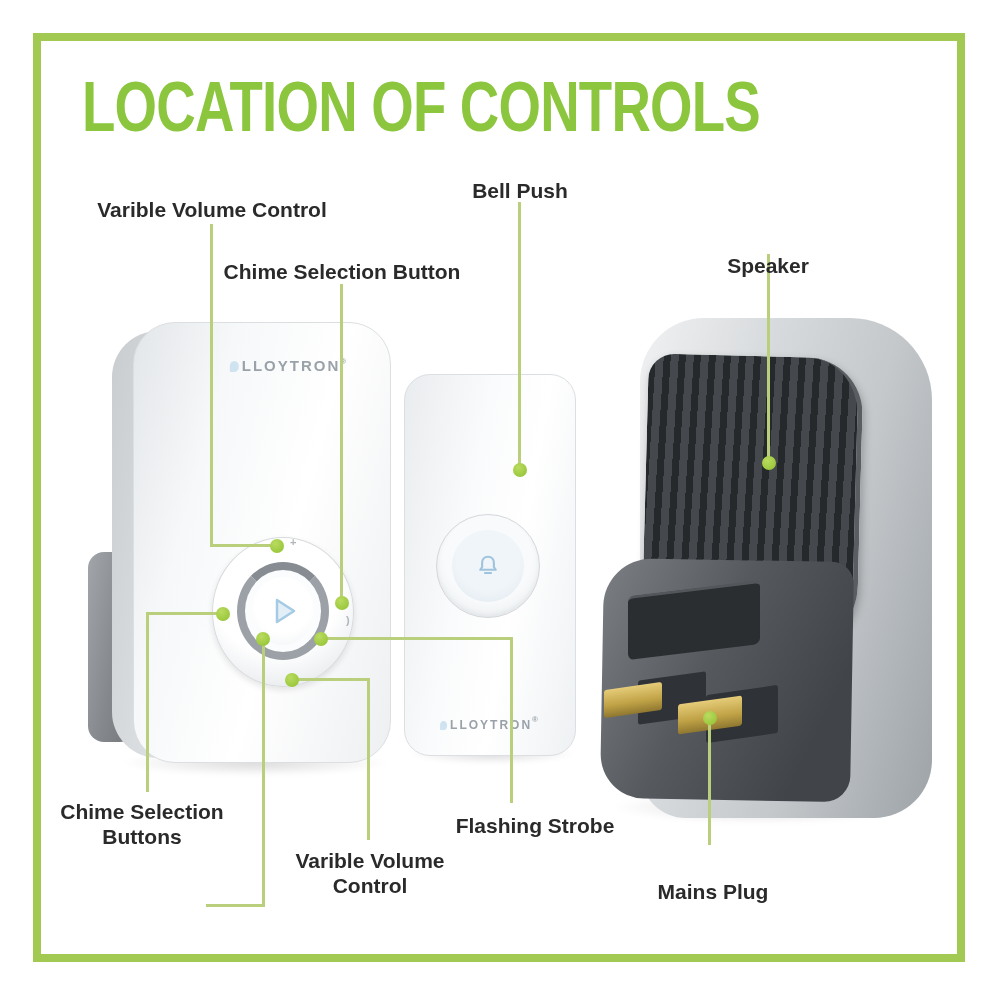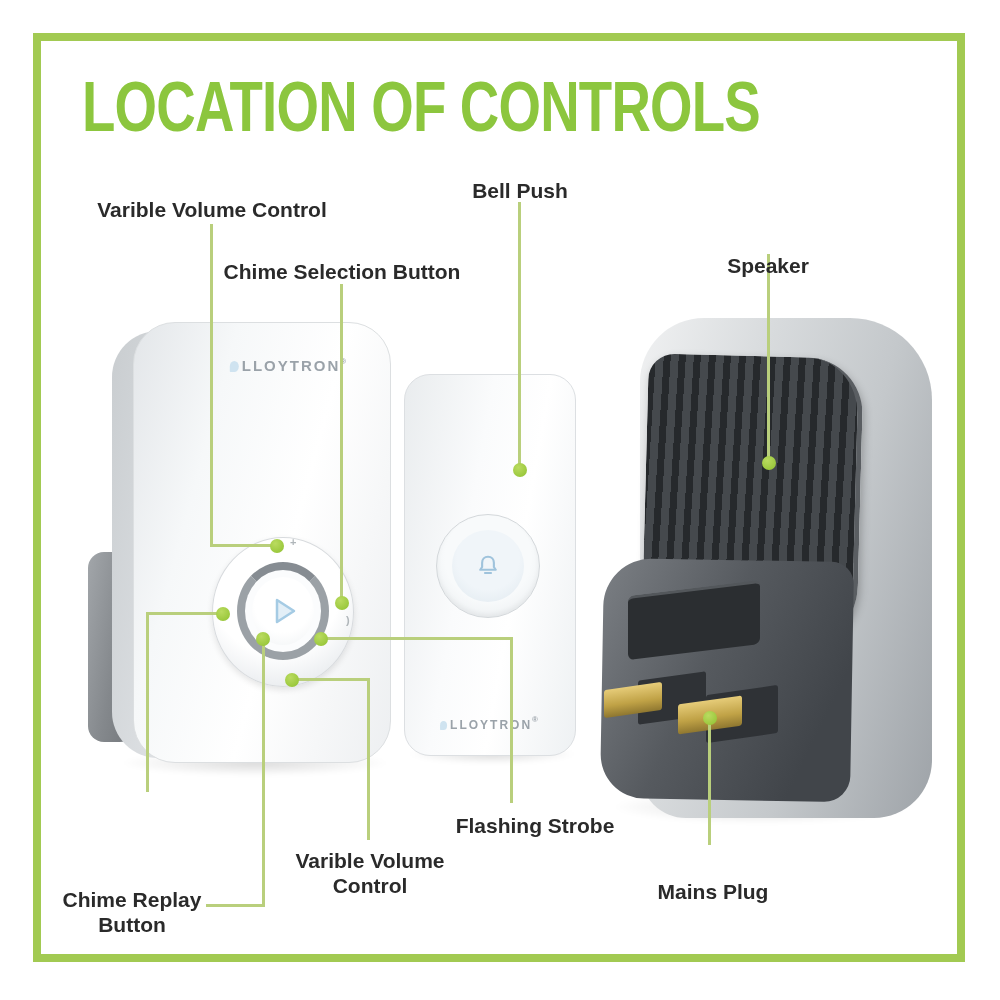--- a/index.html
+++ b/index.html
@@ -202,18 +202,18 @@
   <div class="cdot" style="left:314px;top:632px;"></div>
   <div class="cdot" style="left:285px;top:673px;"></div>
   <div class="cdot" style="left:513px;top:463px;"></div>
   <div class="cdot" style="left:762px;top:456px;"></div>
   <div class="cdot" style="left:703px;top:711px;"></div>
 
   <div class="lbl nowrap" style="left:212px;top:197px;">Varible Volume Control</div>
   <div class="lbl nowrap" style="left:342px;top:259px;">Chime Selection Button</div>
   <div class="lbl nowrap" style="left:520px;top:178px;">Bell Push</div>
   <div class="lbl nowrap" style="left:768px;top:229px;margin-top:24px;">Speaker</div>
-  <div class="lbl" style="left:57px;top:887px;width:150px;">Chime Replay Button</div>
+  <div class="lbl" style="left:57px;top:799px;width:170px;">Chime Selection Buttons</div>
   <div class="lbl" style="left:290px;top:848px;width:160px;">Varible Volume Control</div>
   <div class="lbl nowrap" style="left:535px;top:813px;">Flashing Strobe</div>
   <div class="lbl nowrap" style="left:713px;top:855px;margin-top:24px;">Mains Plug</div>
 
 </div>
 
 </body></html>

